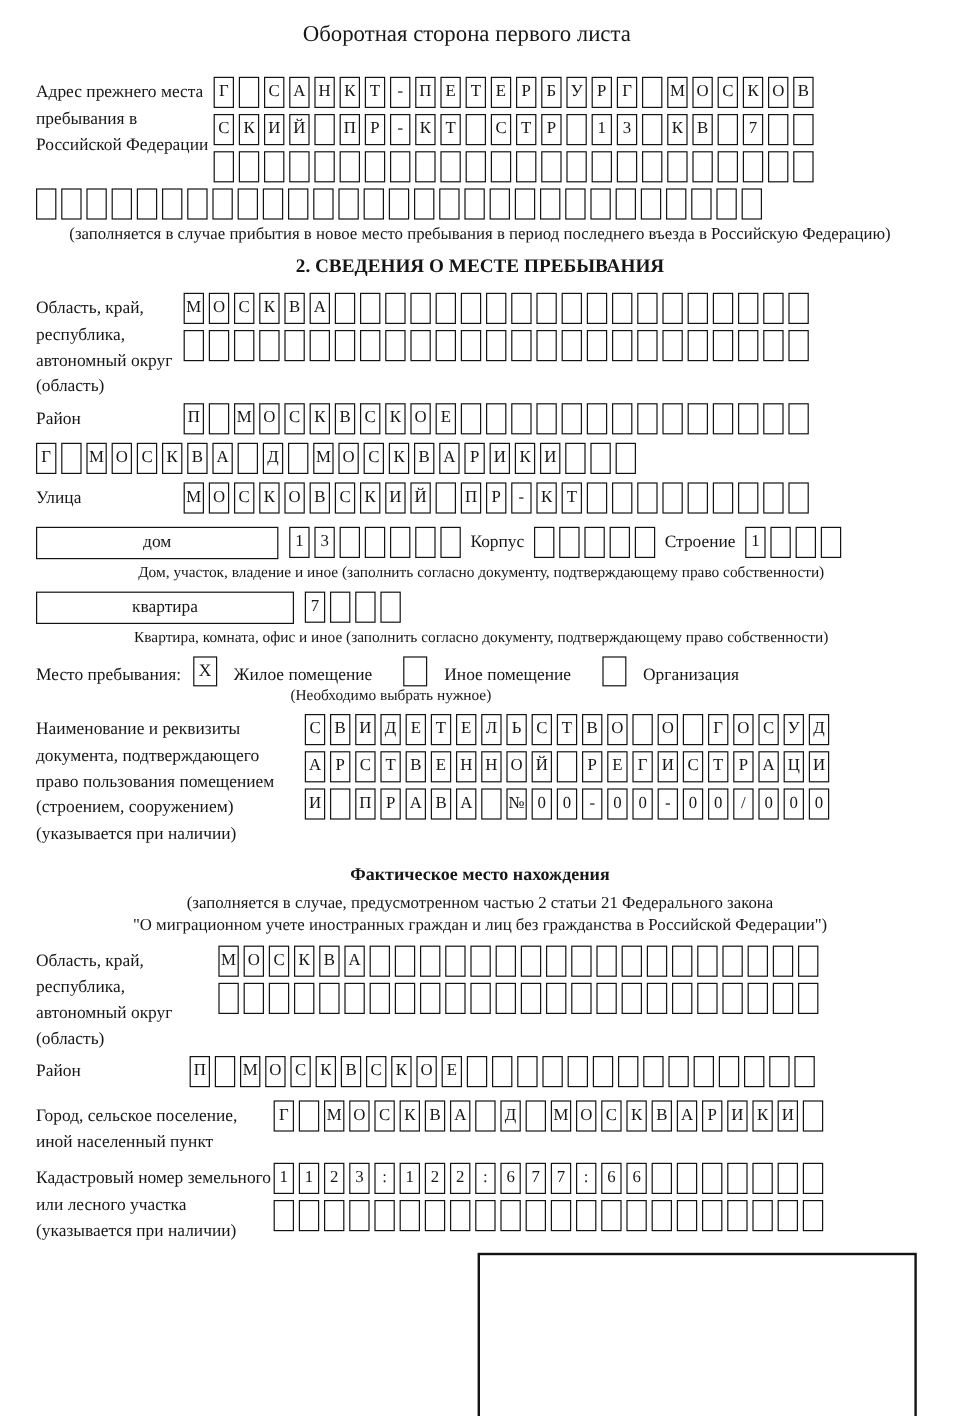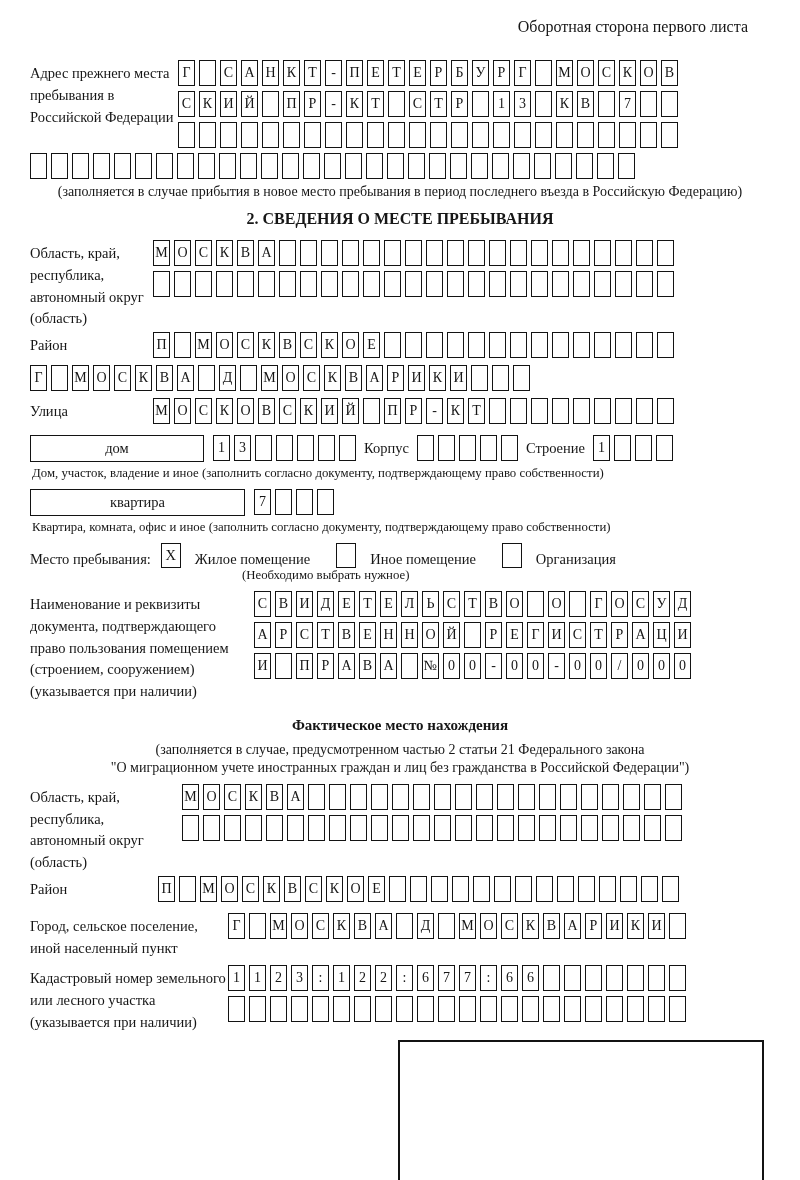--- a/index.html
+++ b/index.html
@@ -3,47 +3,47 @@
 <meta charset="utf-8">
 <style>
   * { margin:0; padding:0; box-sizing:border-box; }
   html,body { background:#ffffff; }
   .page {
     width:800px; height:1180px;
     padding:18px 30px 10px 30px;
     font-family:"Liberation Serif","DejaVu Serif",serif;
     color:#161616; position:relative; overflow:hidden;
   }
-  .corner { text-align:right; font-size:16px; padding-right:22px; margin-bottom:24px; }
+  .corner { text-align:center; font-size:19px; padding-right:22px; margin-bottom:24px; }
 
   .field { display:flex; align-items:flex-start; }
   .flabel { font-size:14.5px; line-height:1.5; flex-shrink:0; padding-top:3px; }
   .w148{width:148px;} .w123{width:123px;} .w146{width:146px;}
   .w224{width:224px;} .w152{width:152px;} .w128{width:128px;} .w198{width:198px;}
 
   .cellrow { white-space:nowrap; margin-bottom:4px; height:27px; }
   .cell {
     display:inline-block; width:17px; height:26px;
     border:1.5px solid #131313; margin-right:4px;
     text-align:center; font-size:14px; line-height:23px; vertical-align:top;
     background:#fff;
   }
   .fullrow { margin-top:0; }
 
   .note { font-size:14px; text-align:center; }
-  .note-left { font-size:12.8px; text-align:left; margin-left:2px; }
+  .note-left { font-size:12.8px; text-align:center; margin-left:2px; }
   .title { font-weight:bold; font-size:16px; text-align:center; }
   .title2 { font-weight:bold; font-size:15px; text-align:center; }
 
   .inline-row { display:flex; align-items:flex-start; }
   .named-box {
     border:1.5px solid #131313; height:27px; text-align:center;
     font-size:14.5px; line-height:24px; margin-right:9px; flex-shrink:0;
   }
-  .bw182{width:174px;} .bw215{width:215px;}
+  .bw182{width:202px;} .bw215{width:215px;}
   .inline-label { font-size:14.5px; line-height:27px; margin:0 8px 0 4px; white-space:nowrap; }
 
   .stay { align-items:flex-end; margin-top:4px; }
   .stay-label { font-size:14.5px; margin-right:10px; }
   .checkbox {
     display:inline-block; width:20px; height:25px; border:1.5px solid #131313;
     text-align:center; font-size:14.5px; line-height:22px; margin:0 14px 0 0; background:#fff;
   }
   .opt-label { font-size:14.5px; margin-right:26px; }
 

